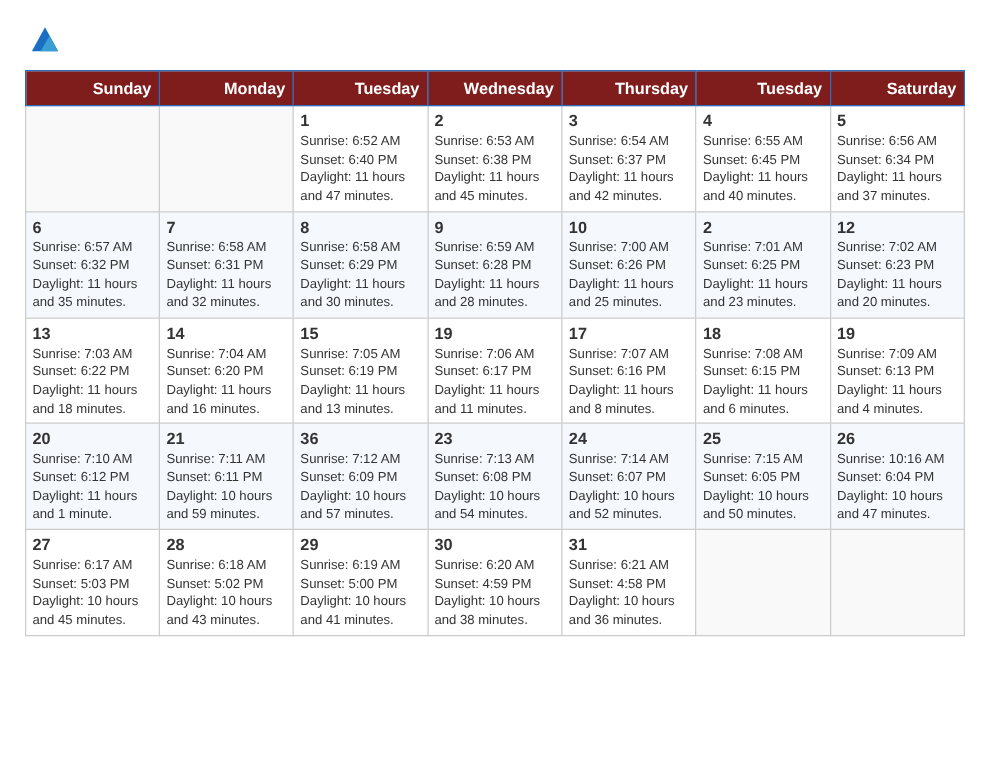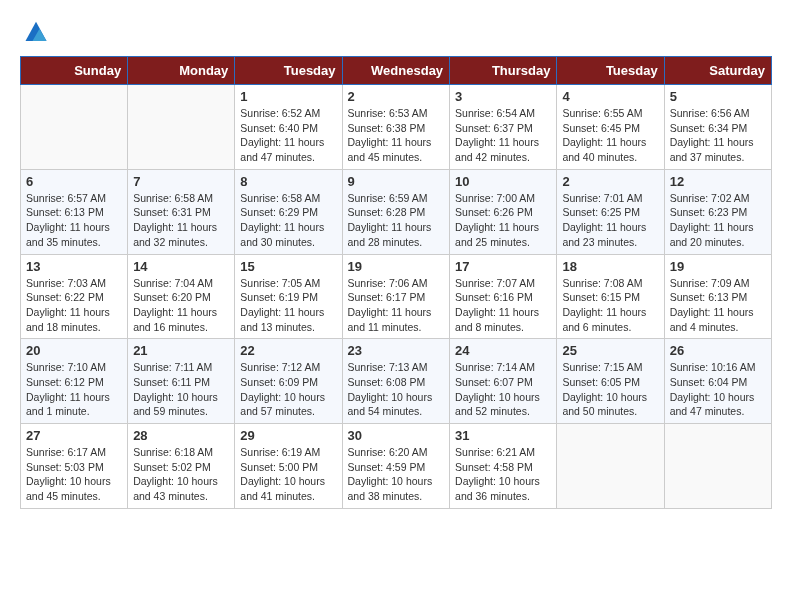--- a/index.html
+++ b/index.html
@@ -157,21 +157,21 @@
           <span class="day-number">5</span>
           <div class="day-detail">Sunrise: 6:56 AM
 Sunset: 6:34 PM
 Daylight: 11 hours and 37 minutes.</div>
         </td>
       </tr>
       <tr>
         <td>
           <span class="day-number">6</span>
           <div class="day-detail">Sunrise: 6:57 AM
-Sunset: 6:13 PM
+Sunset: 6:32 PM
 Daylight: 11 hours and 35 minutes.</div>
         </td>
         <td>
           <span class="day-number">7</span>
           <div class="day-detail">Sunrise: 6:58 AM
 Sunset: 6:31 PM
 Daylight: 11 hours and 32 minutes.</div>
         </td>
         <td>
           <span class="day-number">8</span>
@@ -255,21 +255,21 @@
 Sunset: 6:12 PM
 Daylight: 11 hours and 1 minute.</div>
         </td>
         <td>
           <span class="day-number">21</span>
           <div class="day-detail">Sunrise: 7:11 AM
 Sunset: 6:11 PM
 Daylight: 10 hours and 59 minutes.</div>
         </td>
         <td>
-          <span class="day-number">22</span>
+          <span class="day-number">36</span>
           <div class="day-detail">Sunrise: 7:12 AM
 Sunset: 6:09 PM
 Daylight: 10 hours and 57 minutes.</div>
         </td>
         <td>
           <span class="day-number">23</span>
           <div class="day-detail">Sunrise: 7:13 AM
 Sunset: 6:08 PM
 Daylight: 10 hours and 54 minutes.</div>
         </td>

